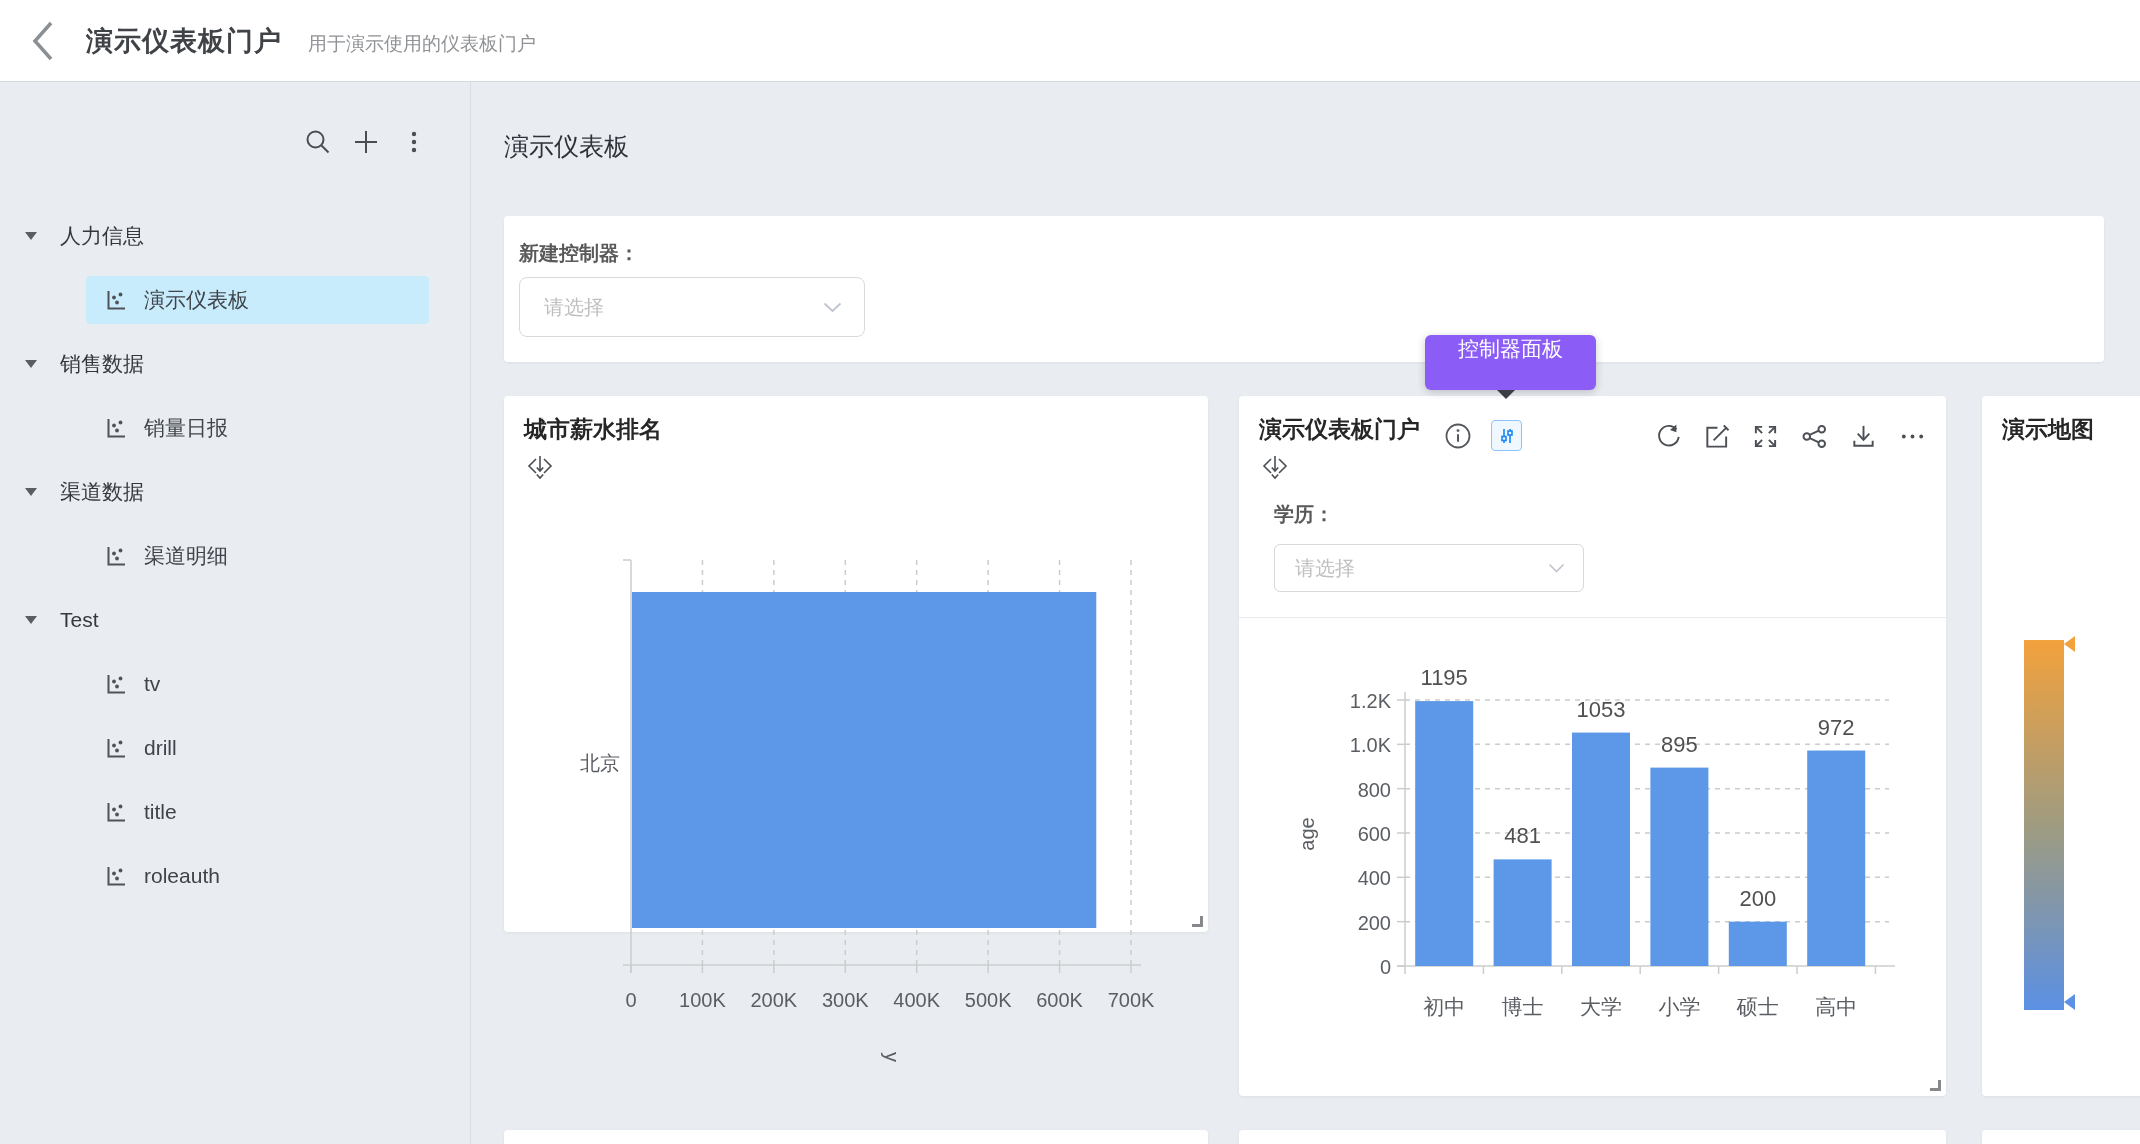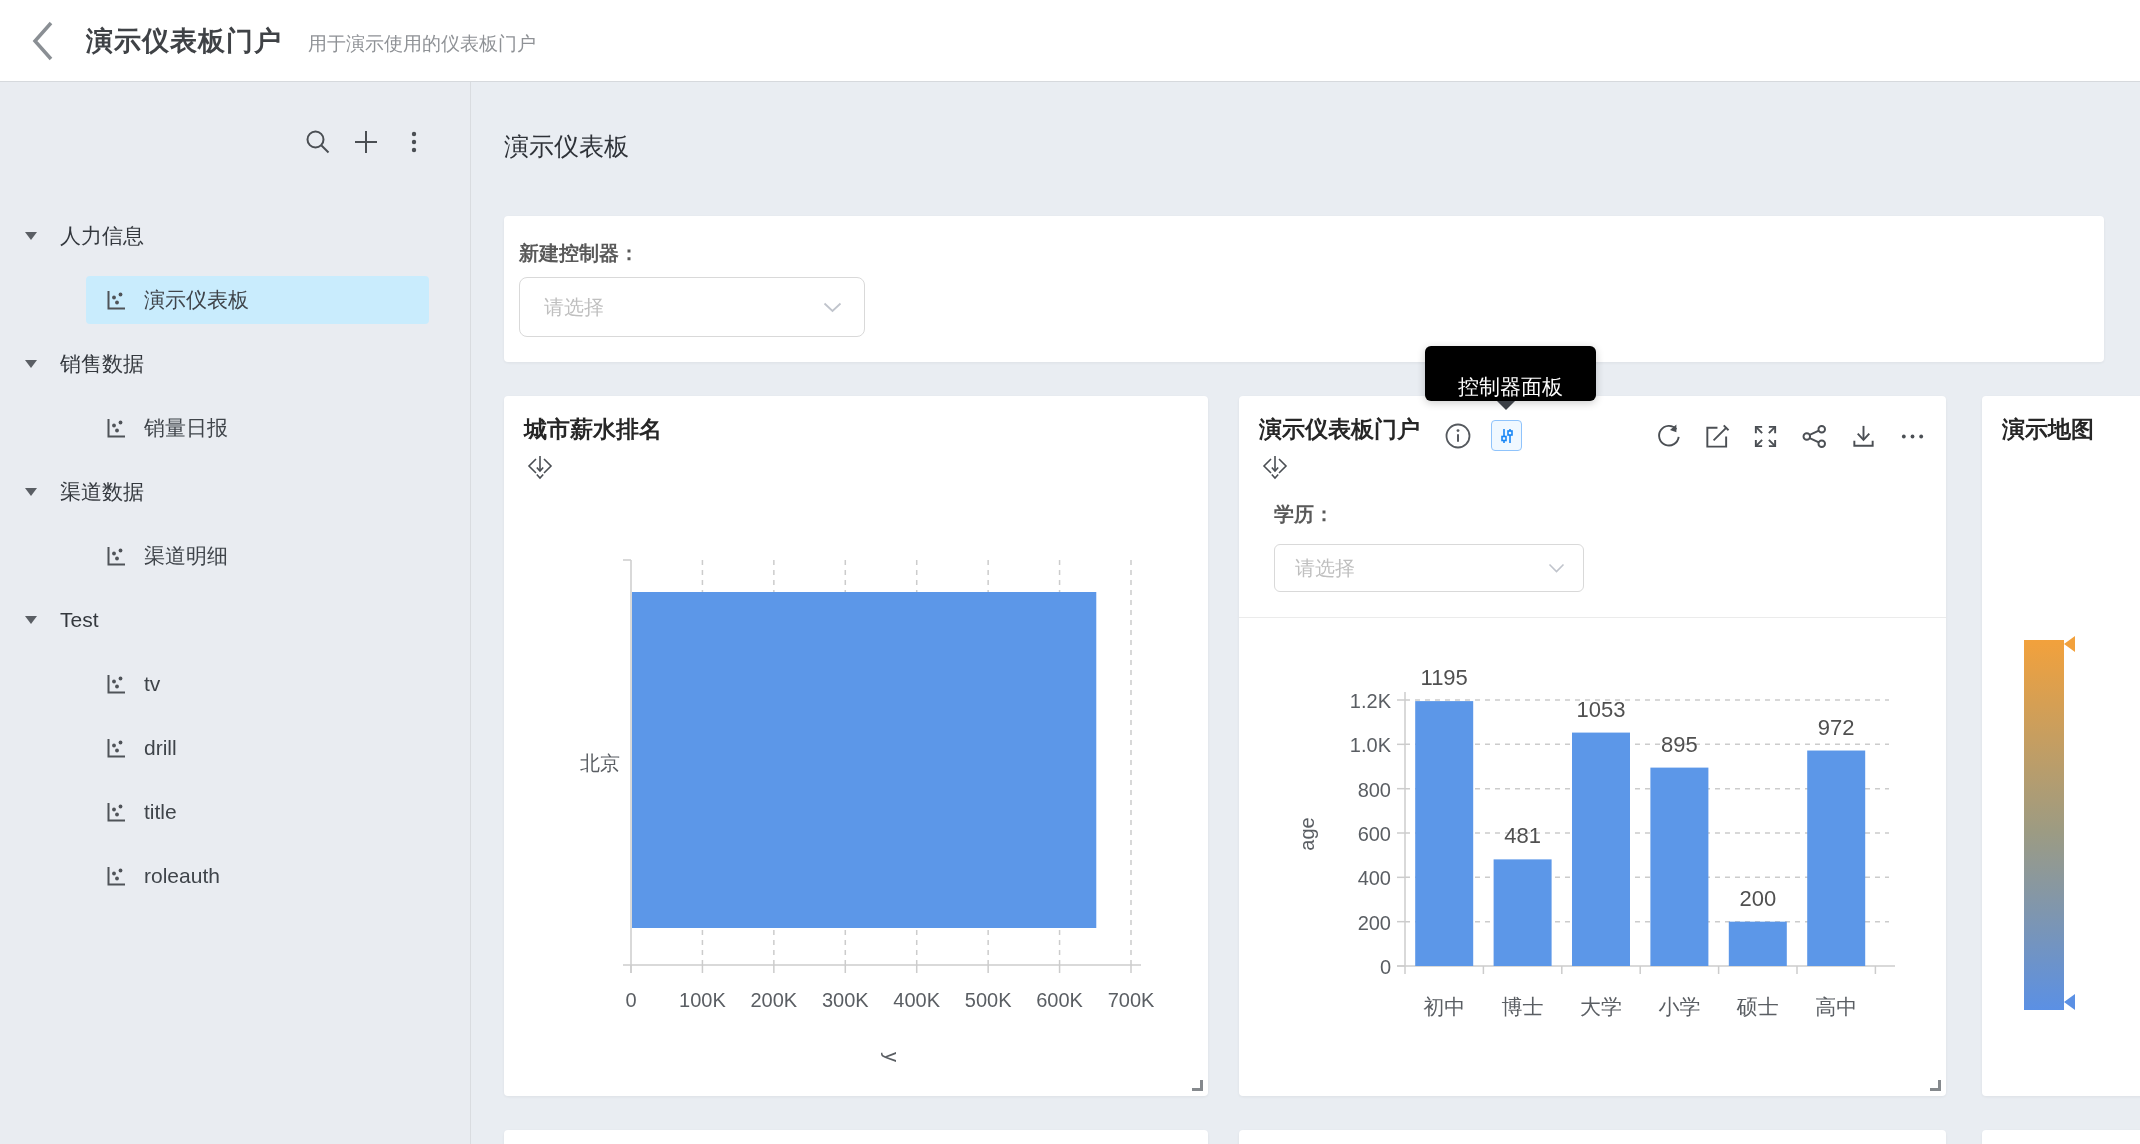--- a/index.html
+++ b/index.html
@@ -38,21 +38,21 @@
   
   .card { position:absolute; background:#fff; border-radius:4px; box-shadow:0 1px 3px rgba(31,35,41,.06); }
   .controller-card { left:33px; top:134px; width:1600px; height:146px; }
   .ctrl-label { position:absolute; left:15px; top:24px; font-size:20px; font-weight:bold; color:#595959;text-align:center; }
   .ui-select { position:absolute; background:#fff; border:1.5px solid #d9d9d9; border-radius:8px;
     display:flex; align-items:center; cursor:pointer; }
   .ui-select .ph { font-size:20px; color:#bfbfbf; margin-left:24px; flex:1; }
   .ui-select .chev { margin-right:22px; flex:none; }
   .ctrl-select { left:15px; top:61px; width:346px; height:60px; }
 
-  .chart-card1 { left:33px;  top:314px; width:704px; height:700px; }
+  .chart-card1 { left:33px;  top:314px; width:704px; height:536px; }
   .chart-card2 { left:768px; top:314px; width:707px; height:700px; }
   .chart-card3 { left:1511px;top:314px; width:400px; height:700px; }
   .chart-title { position:absolute; left:20px; top:18px; font-size:23px; font-weight:bold; color:#262626; white-space:nowrap; }
   .drag-ic { position:absolute; left:22px; top:56px; cursor:pointer; }
   .plot-svg { position:absolute; left:0; top:0; pointer-events:none; }
   .resize-corner { position:absolute; right:5px; bottom:5px; width:11px; height:11px;
     border-right:3px solid #85898d; border-bottom:3px solid #85898d; cursor:nwse-resize; }
 
   
   .c2-info { position:absolute; left:205px; top:26px; cursor:pointer; }
@@ -60,22 +60,22 @@
     border-radius:4px; background:#f0f8ff; display:flex; align-items:center; justify-content:center; cursor:pointer; }
   .c2-toolbar { position:absolute; right:20px; top:27px; display:flex; gap:22px; }
   .c2-toolbar .tbicon { width:27px; height:27px; cursor:pointer; }
   .c2-divider { position:absolute; left:0; top:221px; width:100%; height:1px; background:#ebebeb; }
   .c2-ctrl-label { position:absolute; left:35px; top:105px; font-size:20px; font-weight:bold; color:#595959; }
   .c2-select { left:35px; top:148px; width:310px; height:48px; border-radius:6px; }
   .c2-select .ph { font-size:20px; margin-left:20px; }
   .c2-select .chev { margin-right:18px; }
 
   
-  .tooltip { position:absolute; left:954px; top:264px; width:171px; height:55px; background:#000000;
-    border-radius:6px; color:#fff; font-size:21px; display:flex; align-items:flex-end; justify-content:center;
+  .tooltip { position:absolute; left:954px; top:253px; width:171px; height:55px; background:#8b5cf6;
+    border-radius:6px; color:#fff; font-size:21px; display:flex; align-items:flex-start; justify-content:center;
     z-index:9; box-shadow:0 2px 8px rgba(0,0,0,.2); }
   .tooltip .arrow { position:absolute; left:72px; bottom:-9px; width:0; height:0;
     border-left:9px solid transparent; border-right:9px solid transparent; border-top:9px solid #3b3f45; }
 
   
   .map-gradient { position:absolute; left:42px; top:244px; width:40px; height:370px;
     background:linear-gradient(180deg,#f2a13c 0%,#9c9b83 52%,#5b90e4 100%); }
   .grad-handle { position:absolute; width:0; height:0; border-top:8px solid transparent;
     border-bottom:8px solid transparent; }
   .grad-handle.top { left:82px; top:240px; border-right:11px solid #f2a13c; }

